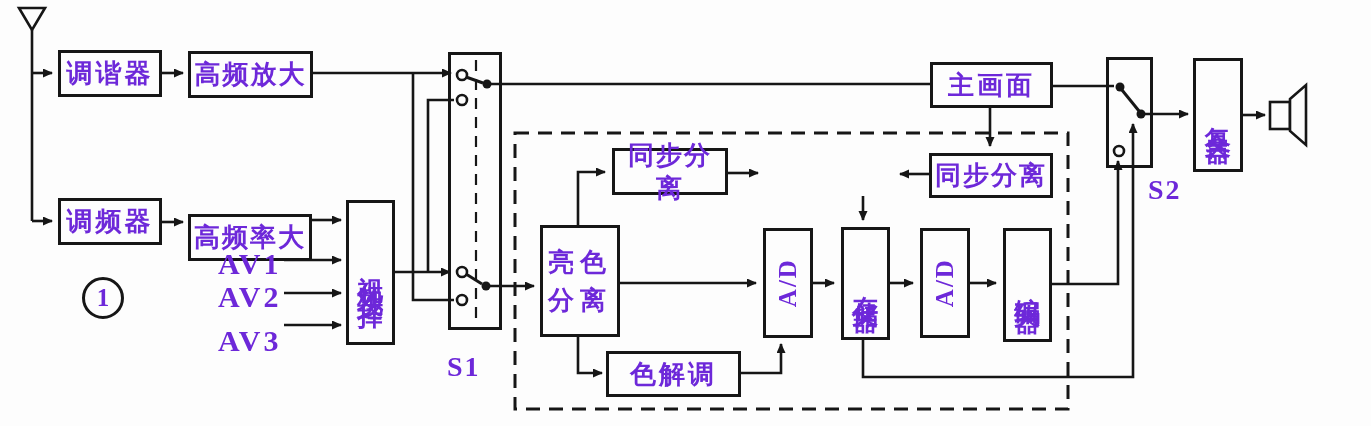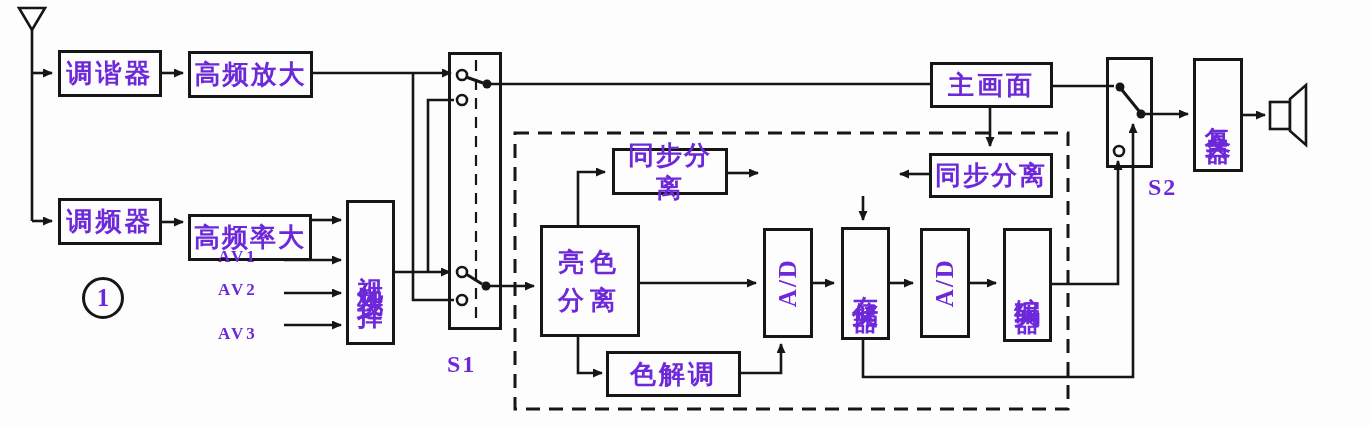--- a/index.html
+++ b/index.html
@@ -43,29 +43,29 @@
     letter-spacing:2px;
     white-space:nowrap;
   }
   .two-line{flex-direction:column;gap:6px;}
   .two-line span{letter-spacing:6px;}
   .lbl{
     position:absolute;
     z-index:3;
     font-family:"Liberation Serif", serif;
     font-weight:700;
-    font-size:24px;
+    font-size:28px;
     letter-spacing:2px;
   }
   .av{
     position:absolute;
     z-index:3;
     font-family:"Liberation Serif", serif;
     font-weight:700;
-    font-size:17px;
+    font-size:30px;
     letter-spacing:3px;
   }
   #figure-number{
     position:absolute;
     left:82px;top:277px;width:42px;height:42px;
     border:3px solid #161616;border-radius:50%;
     box-sizing:border-box;
     display:flex;align-items:center;justify-content:center;
     font-family:"Liberation Serif", serif;
     font-size:25px;font-weight:700;
@@ -193,21 +193,21 @@
 
   <div class="blk" style="left:612px;top:148px;width:116px;height:47px;letter-spacing:2px;">
     <span>同步分离</span>
   </div>
 
 
   <div class="blk" style="left:929px;top:153px;width:124px;height:45px;letter-spacing:2px;">
     <span>同步分离</span>
   </div>
 
-  <div class="blk two-line" style="left:540px;top:225px;width:100px;height:112px;">
+  <div class="blk two-line" style="left:540px;top:225px;width:80px;height:112px;">
     <span>亮色</span>
     <span>分离</span>
   </div>
 
   <div class="blk" style="left:763px;top:228px;width:50px;height:110px;">
     <span class="rot">A/D</span>
   </div>
 
   <div class="blk" style="left:841px;top:227px;width:49px;height:113px;">
     <span class="vert" style="letter-spacing:6px;">存储器</span>

